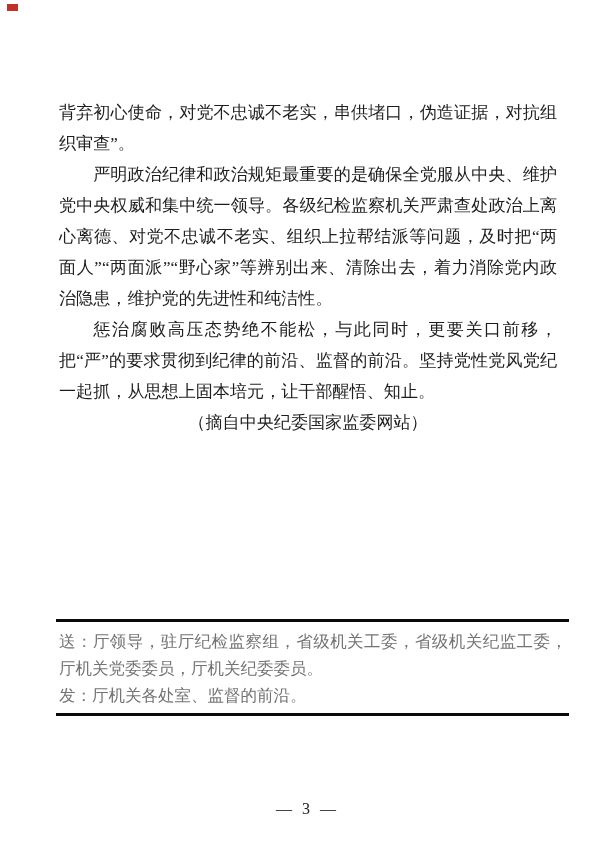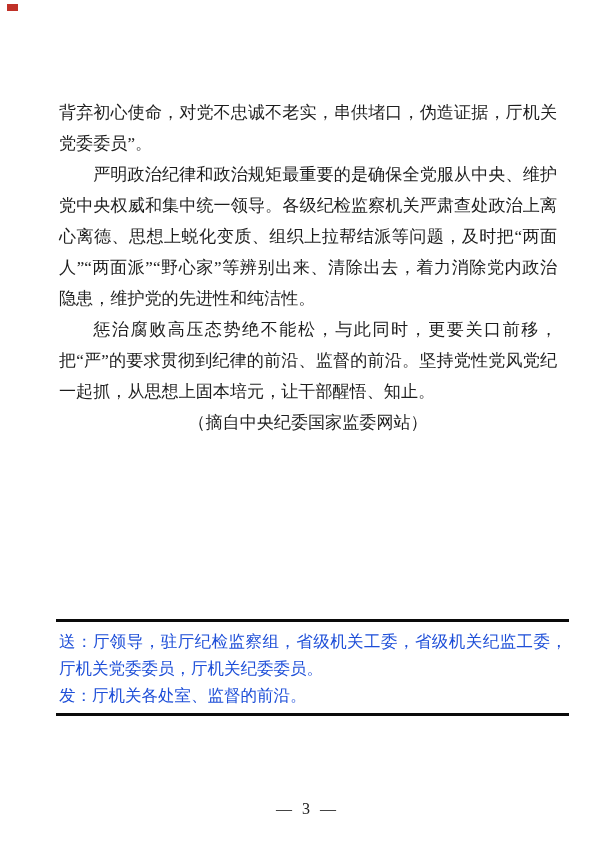--- a/index.html
+++ b/index.html
@@ -41,21 +41,21 @@
   }
   .distribution {
     position: absolute;
     left: 56px;
     top: 619px;
     width: 513px;
     box-sizing: border-box;
     border-top: 3px solid #0a0a0a;
     border-bottom: 3px solid #0a0a0a;
     padding: 6px 2px 4px 3px;
-    color: #1d4ed8;
+    color: #737373;
     font-size: 16.5px;
     line-height: 27px;
     text-align: justify;
   }
   .distribution p { margin: 0; }
   .page-number {
     position: absolute;
     left: 0;
     top: 800px;
     width: 615px;
@@ -66,22 +66,22 @@
   }
 </style>
 </head>
 <body>
 
 <div class="page">
 
   <div class="red-mark"></div>
 
   <div class="content">
-    <p>背弃初心使命，对党不忠诚不老实，串供堵口，伪造证据，厅机关党委委员”。</p>
-    <p class="indent">严明政治纪律和政治规矩最重要的是确保全党服从中央、维护党中央权威和集中统一领导。各级纪检监察机关严肃查处政治上离心离德、思想上蜕化变质、组织上拉帮结派等问题，及时把“两面人”“两面派”“野心家”等辨别出来、清除出去，着力消除党内政治隐患，维护党的先进性和纯洁性。</p>
+    <p>背弃初心使命，对党不忠诚不老实，串供堵口，伪造证据，对抗组织审查”。</p>
+    <p class="indent">严明政治纪律和政治规矩最重要的是确保全党服从中央、维护党中央权威和集中统一领导。各级纪检监察机关严肃查处政治上离心离德、对党不忠诚不老实、组织上拉帮结派等问题，及时把“两面人”“两面派”“野心家”等辨别出来、清除出去，着力消除党内政治隐患，维护党的先进性和纯洁性。</p>
     <p class="indent">惩治腐败高压态势绝不能松，与此同时，更要关口前移，把“严”的要求贯彻到纪律的前沿、监督的前沿。坚持党性党风党纪一起抓，从思想上固本培元，让干部醒悟、知止。</p>
     <p class="attribution">（摘自中央纪委国家监委网站）</p>
   </div>
 
   <div class="distribution">
     <p>送：厅领导，驻厅纪检监察组，省级机关工委，省级机关纪监工委，厅机关党委委员，厅机关纪委委员。</p>
     <p>发：厅机关各处室、监督的前沿。</p>
   </div>
 
   <div class="page-number">— 3 —</div>

